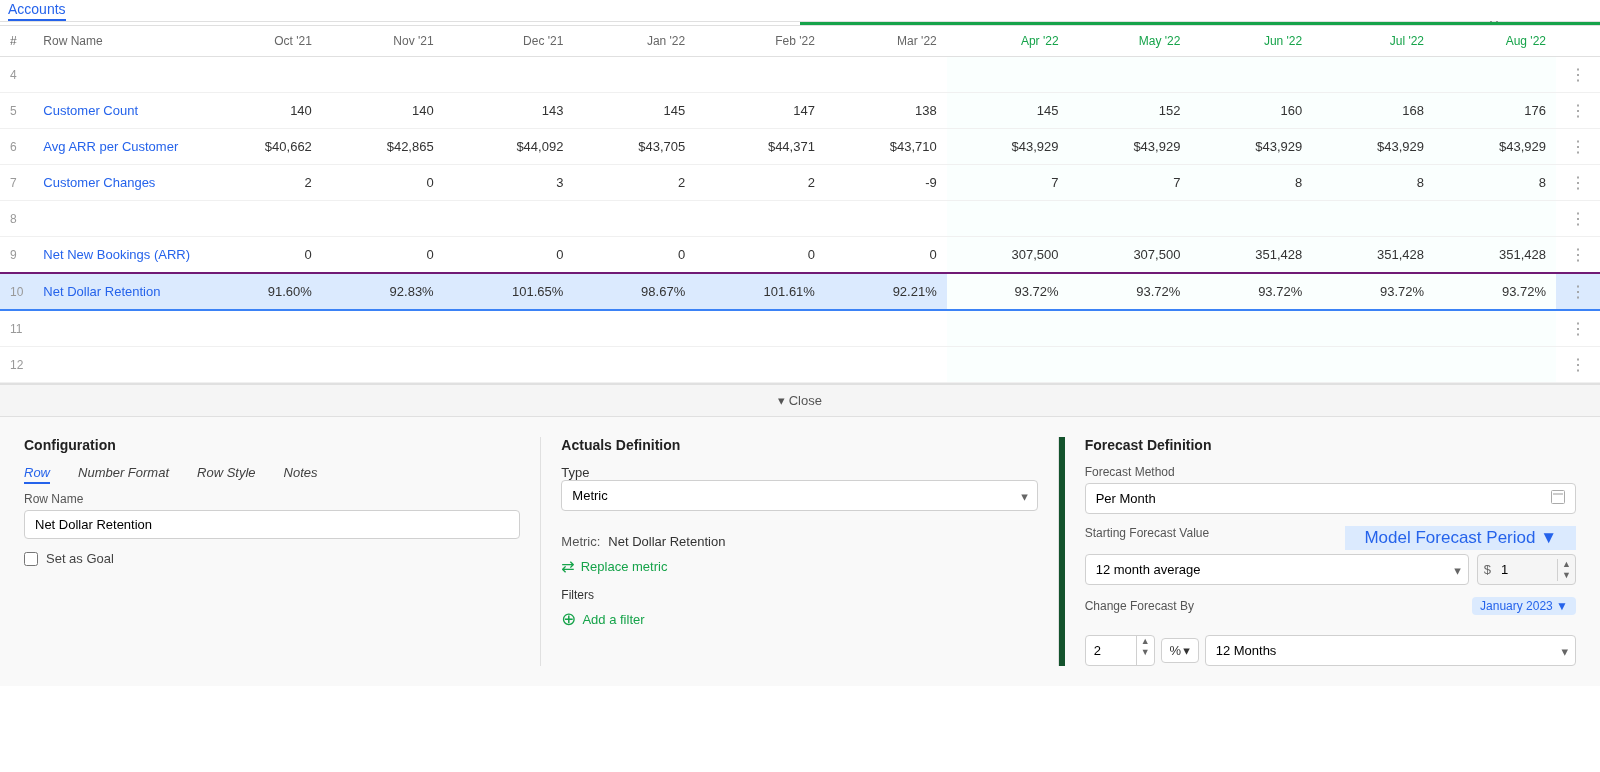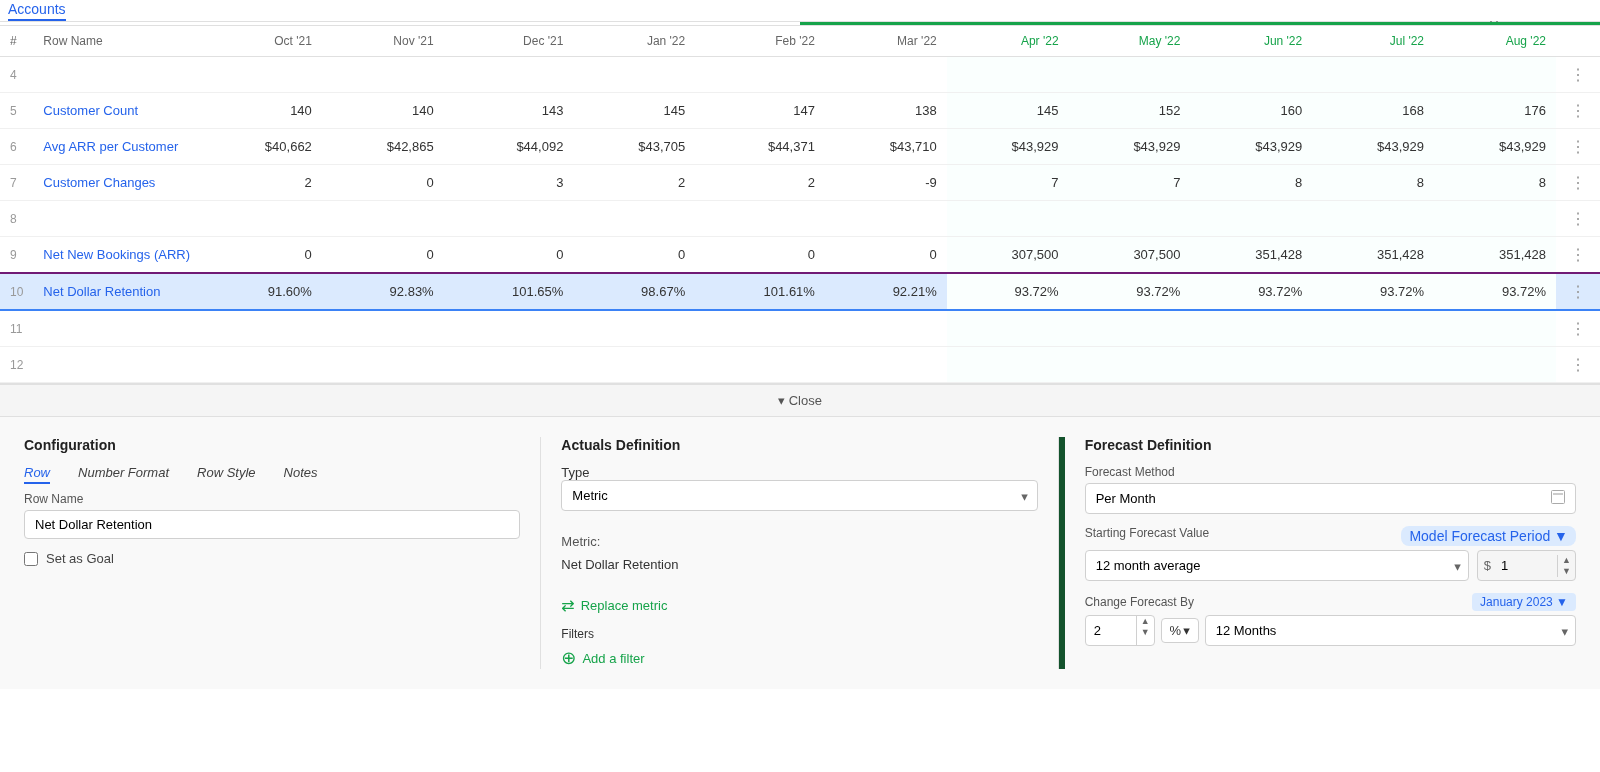--- a/index.html
+++ b/index.html
@@ -85,21 +85,21 @@
     .select-wrapper select {
       width: 100%; border: 1px solid #d0d0d0; border-radius: 4px;
       padding: 7px 30px 7px 10px; font-size: 13px; background: #fff;
       appearance: none; cursor: pointer;
     }
     .select-wrapper::after {
       content: '▾'; position: absolute; right: 10px; top: 50%; transform: translateY(-50%);
       pointer-events: none; color: #666;
     }
 
-    .metric-row { display: flex; gap: 8px; font-size: 13px; margin-bottom: 24px; flex-direction: column; }
+    .metric-row { display: flex; align-items: center; gap: 8px; font-size: 13px; margin-bottom: 8px; }
     .metric-label { color: #555; font-weight: 500; }
     .metric-value { color: #333; }
 
     .replace-metric-btn {
       display: flex; align-items: center; gap: 6px;
       color: #16a34a; font-size: 13px; cursor: pointer;
       border: none; background: none; padding: 0; margin-bottom: 12px;
     }
     .replace-icon { font-size: 16px; }
 
@@ -117,22 +117,22 @@
       border: 1px solid #d0d0d0; border-radius: 4px;
       padding: 6px 10px; font-size: 13px; background: #fff;
       cursor: pointer; width: 100%; justify-content: space-between;
     }
 
     .starting-forecast-row {
       display: flex; align-items: flex-start; justify-content: space-between;
       margin-bottom: 4px;
     }
     .model-forecast-btn {
-      background: #dbeafe; color: #2563eb; font-size: 14px;
-      border: none; border-radius: 8px; padding: 2px 8px; cursor: pointer;
+      background: #dbeafe; color: #2563eb; font-size: 17px;
+      border: none; border-radius: 0; padding: 2px 19px; cursor: pointer;
       display: flex; align-items: center; gap: 4px;
     }
 
     .forecast-value-row { display: flex; gap: 8px; margin-bottom: 12px; }
     .forecast-select-wrap { position: relative; flex: 1; }
     .forecast-select-wrap select {
       width: 100%; border: 1px solid #d0d0d0; border-radius: 4px;
       padding: 7px 30px 7px 10px; font-size: 13px; background: #fff;
       appearance: none; cursor: pointer;
     }
@@ -141,21 +141,21 @@
       pointer-events: none; color: #666;
     }
 
     .dollar-input-wrap { display: flex; align-items: center; border: 1px solid #d0d0d0; border-radius: 4px; background: #f5f5f5; }
     .dollar-sign { padding: 0 6px; color: #666; font-size: 13px; }
     .dollar-input { border: none; background: transparent; padding: 7px 4px; font-size: 13px; width: 60px; }
     .spin-btns { display: flex; flex-direction: column; border-left: 1px solid #d0d0d0; }
     .spin-btn { border: none; background: transparent; cursor: pointer; padding: 1px 4px; font-size: 9px; color: #666; line-height: 1; }
 
     .change-forecast-row {
-      display: flex; align-items: center; justify-content: space-between; margin-bottom: 4px;
+      display: flex; align-items: center; justify-content: space-between; margin-bottom: 20px;
     }
     .january-btn {
       background: #dbeafe; color: #2563eb; font-size: 12px;
       border: none; border-radius: 4px; padding: 2px 8px; cursor: pointer;
       display: flex; align-items: center; gap: 4px;
     }
 
     .change-value-row { display: flex; gap: 6px; align-items: center; }
     .change-number-wrap { display: flex; border: 1px solid #d0d0d0; border-radius: 4px; background: #fff; }
     .change-number-input { border: none; background: transparent; padding: 7px 8px; font-size: 13px; width: 50px; }

